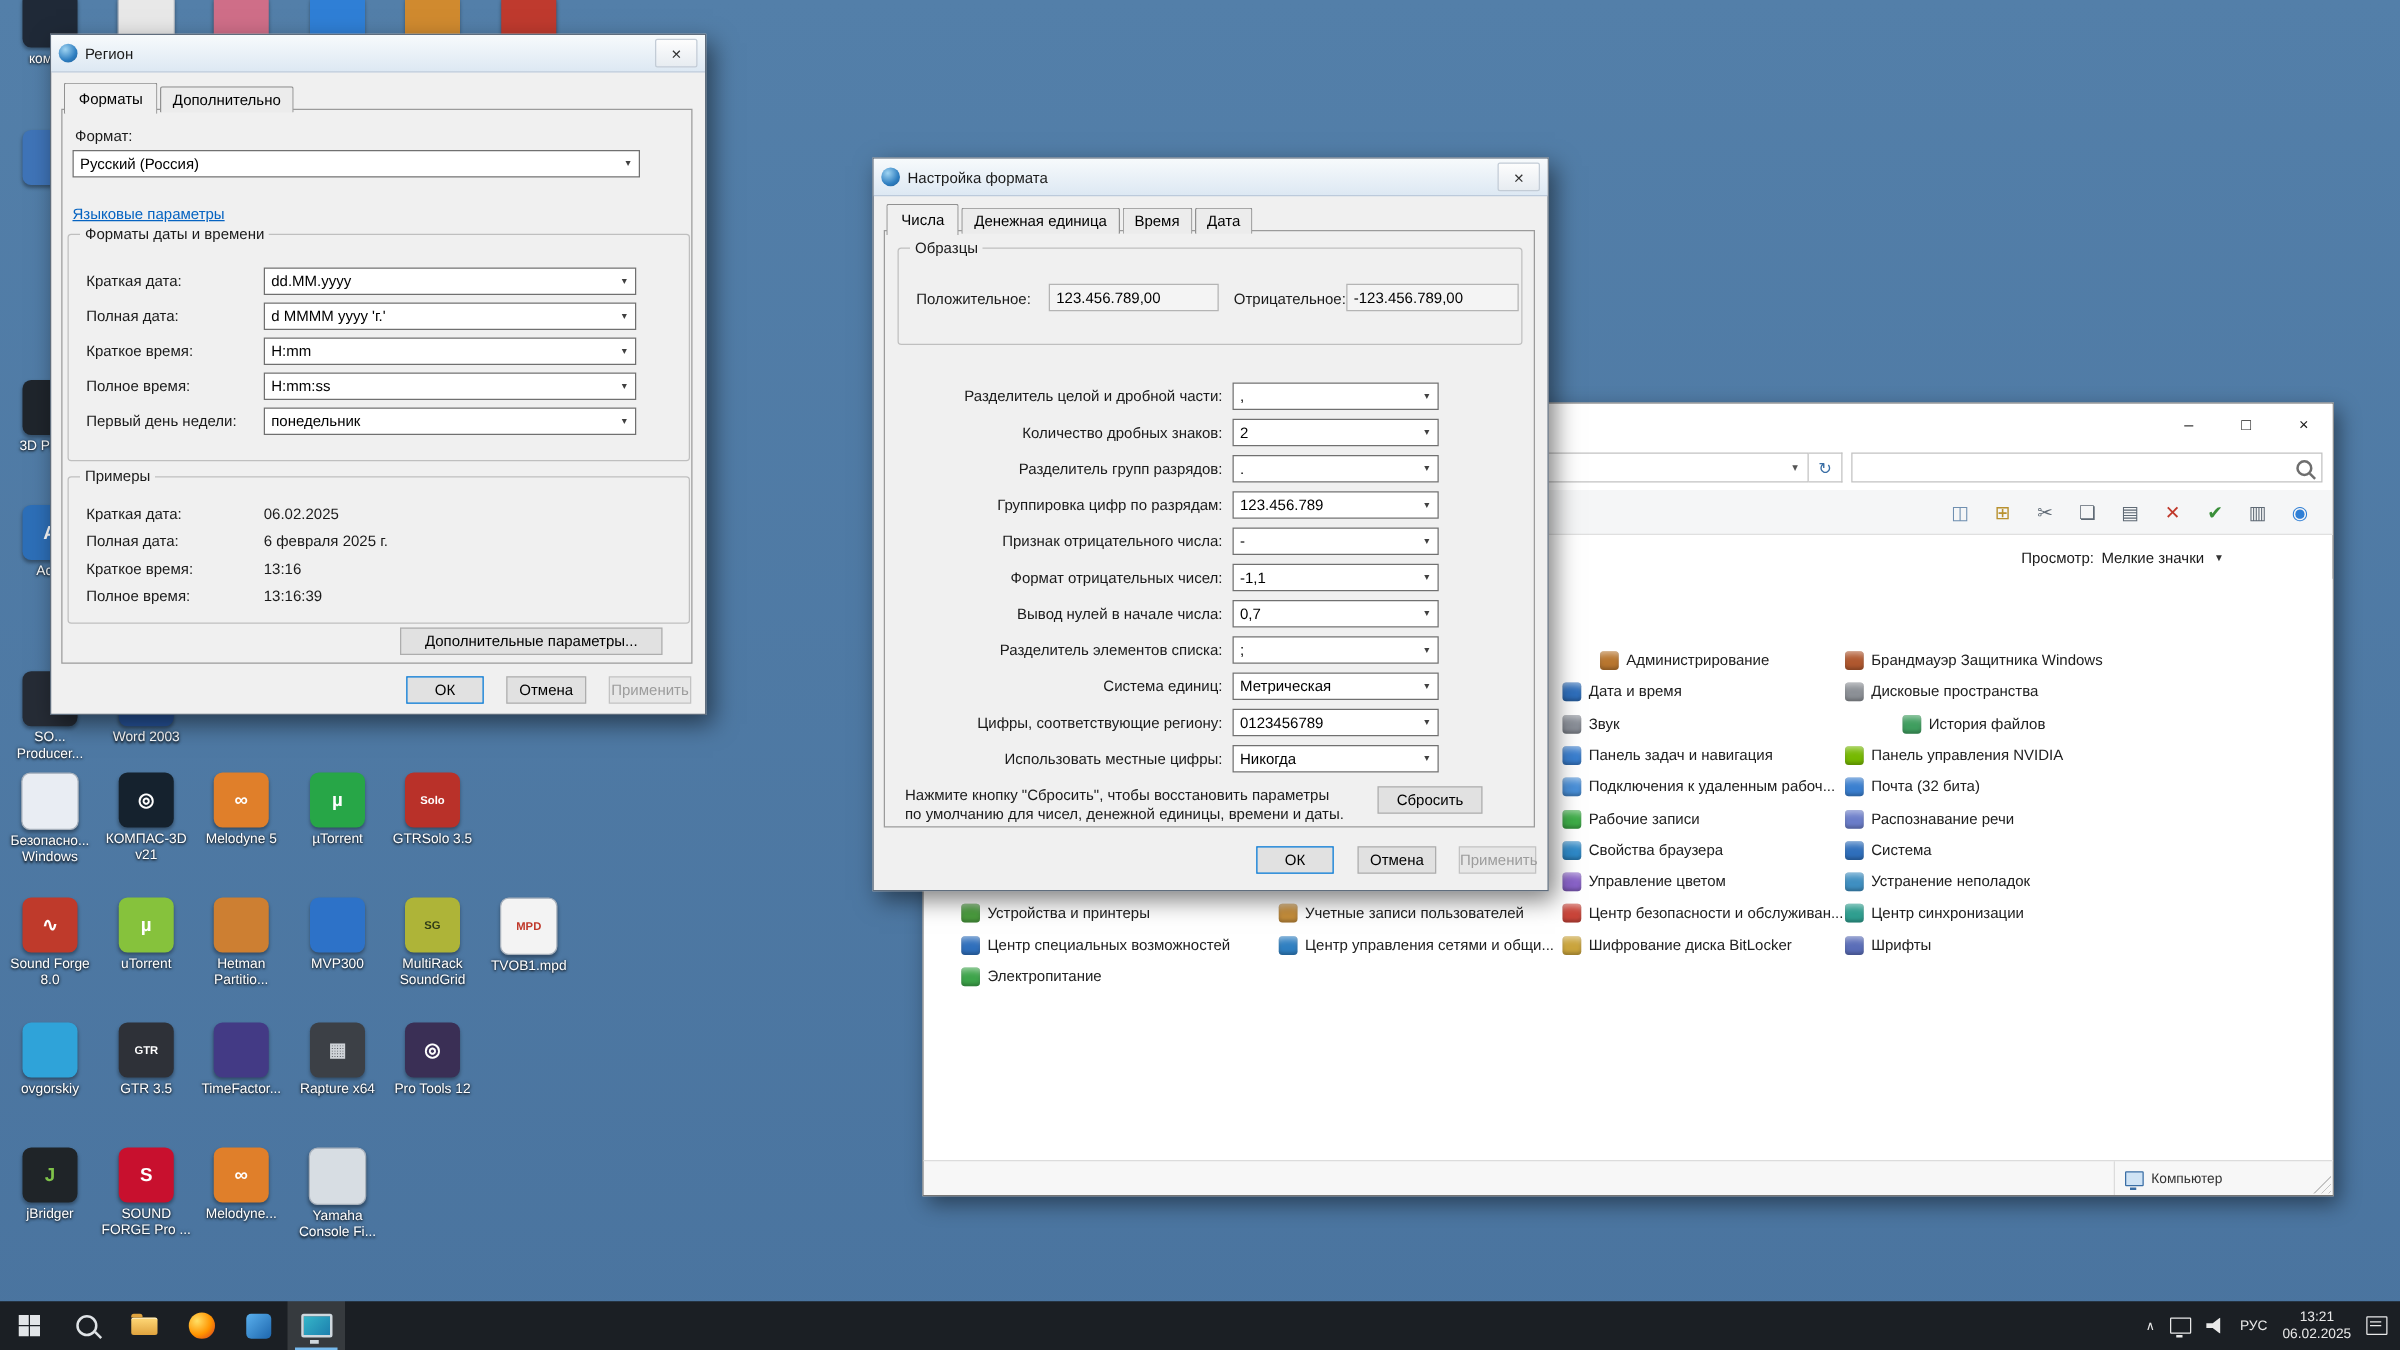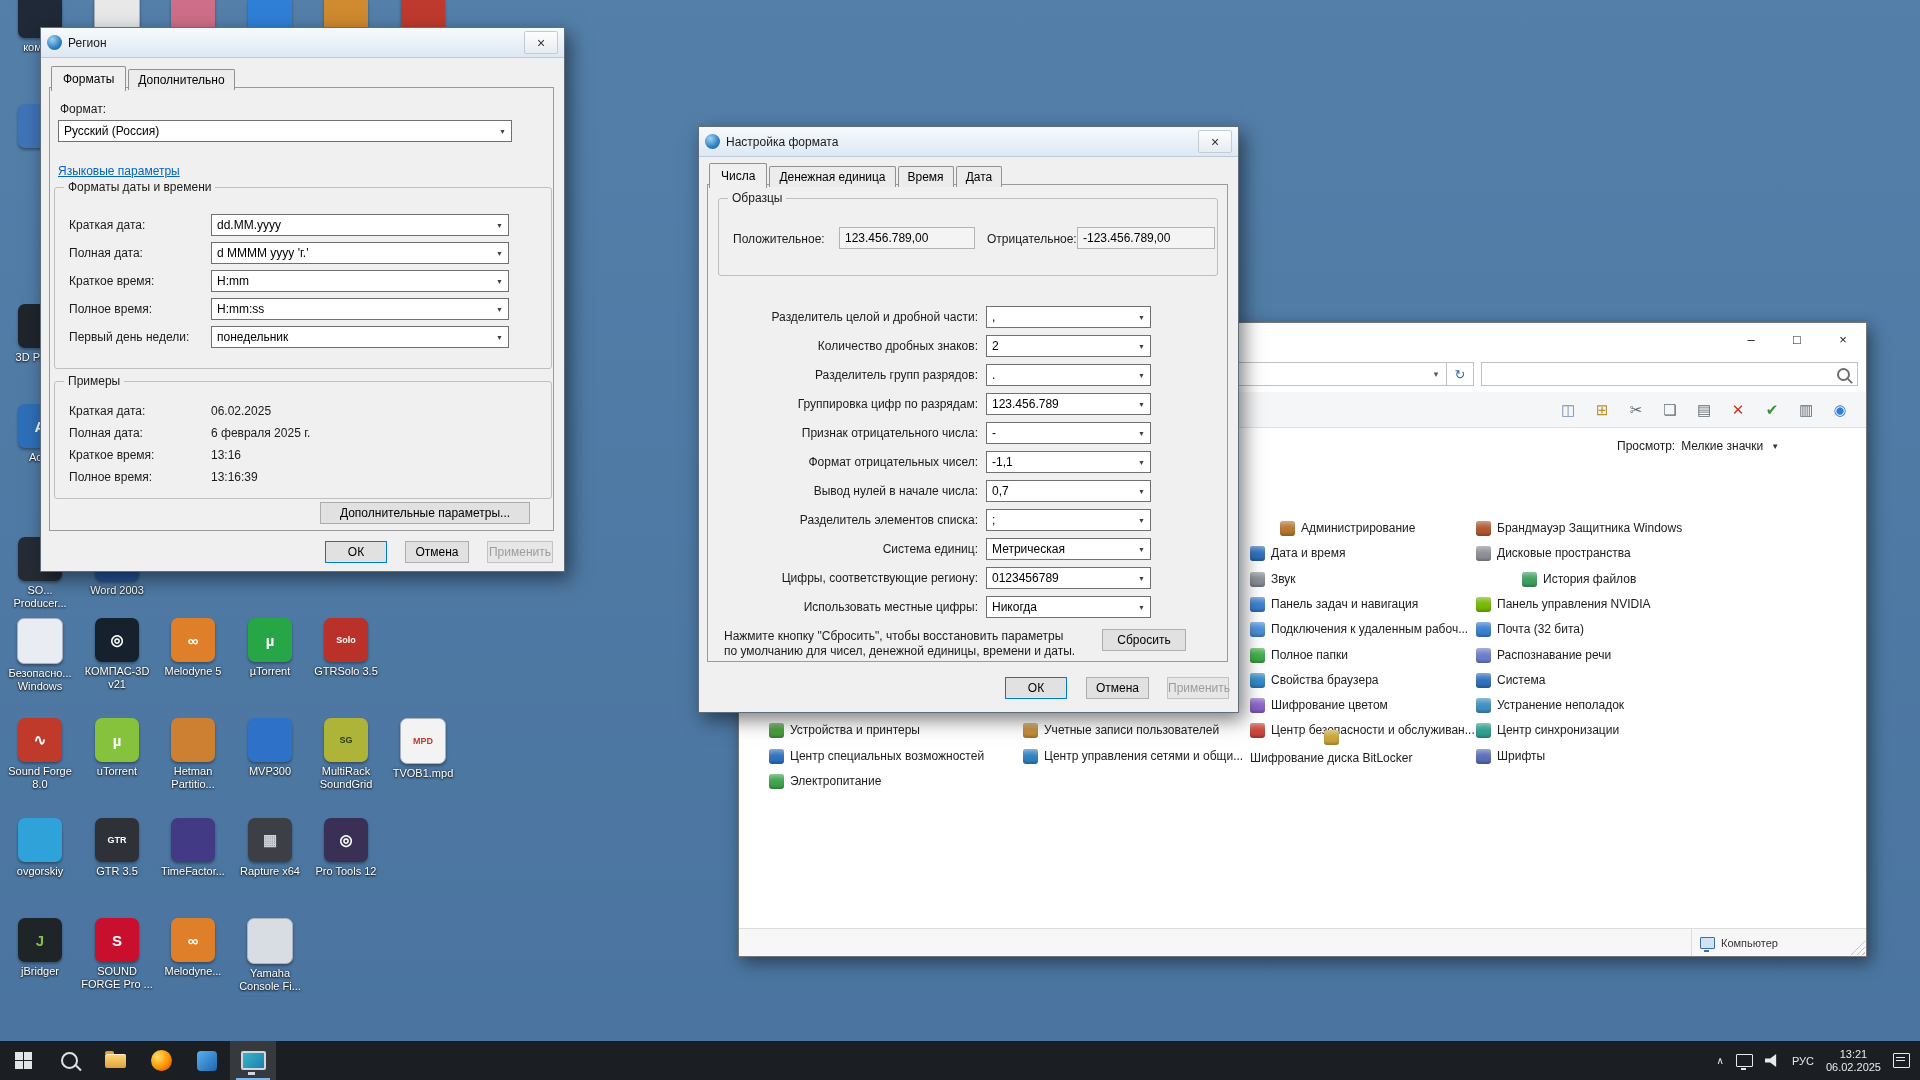--- a/index.html
+++ b/index.html
@@ -329,35 +329,35 @@
         <div class="cpitem" style="left: 511px; top: 131px;">
           <span class="ic" style="background: rgb(58, 127, 208);"></span>
           <span class="lb">Панель задач и навигация</span>
         </div>
         <div class="cpitem" style="left: 511px; top: 156px;">
           <span class="ic" style="background: rgb(74, 144, 217);"></span>
           <span class="lb">Подключения к удаленным рабоч...</span>
         </div>
         <div class="cpitem" style="left: 511px; top: 182px;">
           <span class="ic" style="background: rgb(63, 174, 73);"></span>
-          <span class="lb">Полное папки</span>
+          <span class="lb">Рабочие записи</span>
         </div>
         <div class="cpitem" style="left: 511px; top: 207px;">
           <span class="ic" style="background: rgb(47, 138, 201);"></span>
           <span class="lb">Свойства браузера</span>
         </div>
         <div class="cpitem" style="left: 511px; top: 232px;">
           <span class="ic" style="background: rgb(138, 99, 201);"></span>
-          <span class="lb">Шифрование цветом</span>
+          <span class="lb">Управление цветом</span>
         </div>
         <div class="cpitem" style="left: 511px; top: 257px;">
           <span class="ic" style="background: rgb(201, 69, 58);"></span>
           <span class="lb">Центр безопасности и обслуживан...</span>
         </div>
-        <div class="cpitem" style="left: 511px; top: 267px; flex-direction: column;">
+        <div class="cpitem" style="left: 511px; top: 283px;">
           <span class="ic" style="background: rgb(202, 164, 60);"></span>
           <span class="lb">Шифрование диска BitLocker</span>
         </div>
         <div class="cpitem" style="left: 737px; top: 55px;">
           <span class="ic" style="background: rgb(176, 88, 47);"></span>
           <span class="lb">Брандмауэр Защитника Windows</span>
         </div>
         <div class="cpitem" style="left: 737px; top: 80px; text-align: right;">
           <span class="ic" style="background: rgb(140, 144, 150);"></span>
           <span class="lb">Дисковые пространства</span>

